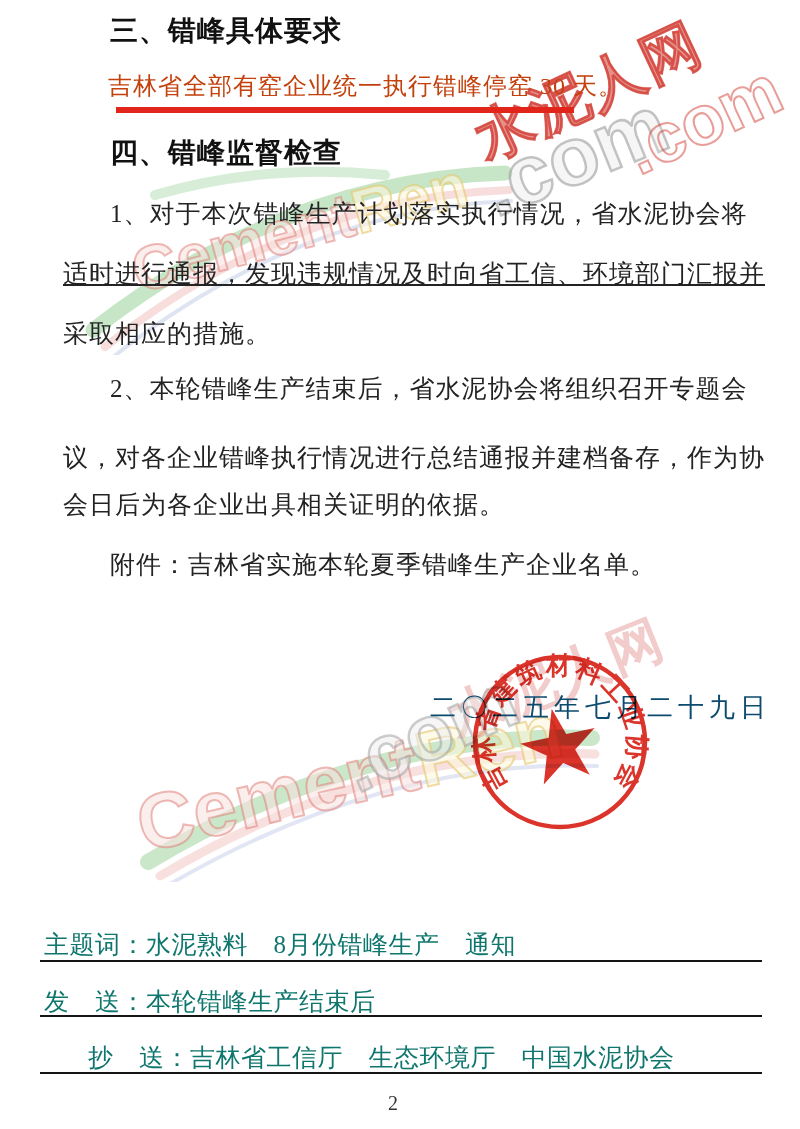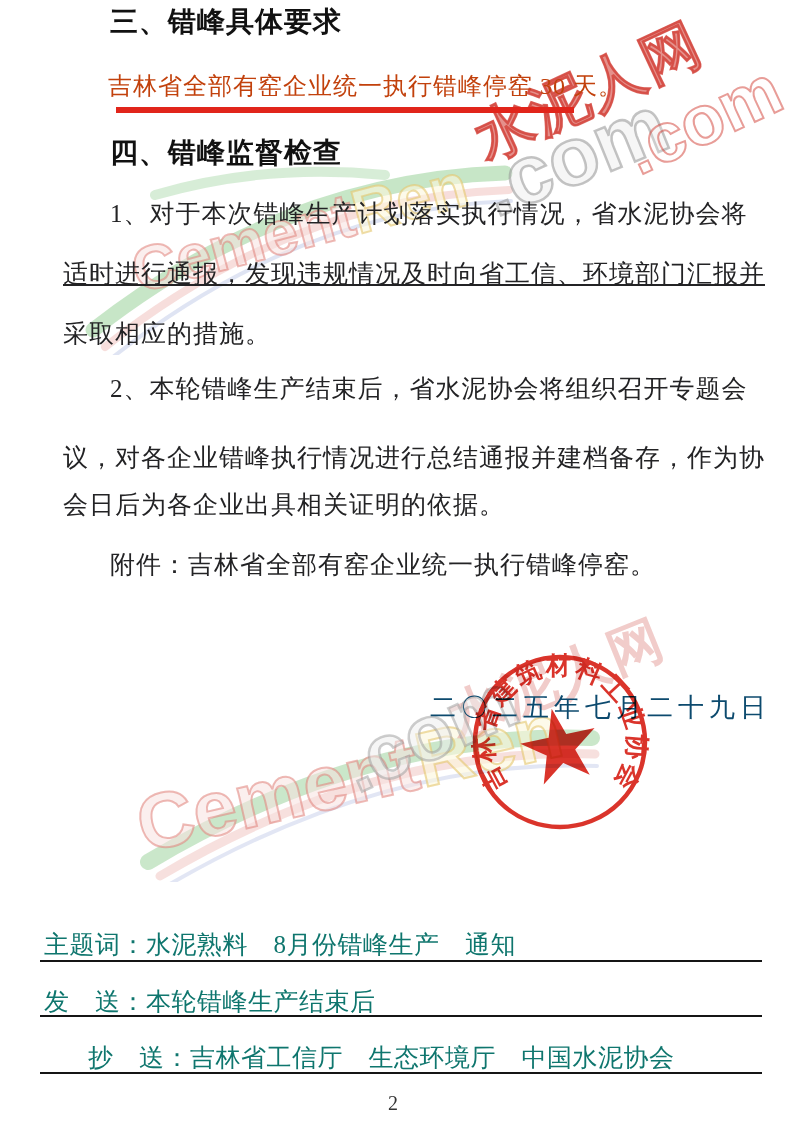--- a/index.html
+++ b/index.html
@@ -60,36 +60,36 @@
 
 <div class="abs wm wm-cn wm-cn-top">水泥人网</div>
 <div class="abs wm wm-com wm-com-gray-top">.com</div>
 <div class="abs wm wm-com wm-com-red-top">.com</div>
 
 <div class="abs wm wm-latin wm-latin-bottom"><span class="pre">Cement</span><span class="suf">Ren</span></div>
 
 <div class="abs wm wm-cn wm-cn-bottom">水泥人网</div>
 <div class="abs wm wm-com wm-com-gray-bottom">.com</div>
 
-<div class="abs content heading" style="left:110px;top:3px;">三、错峰具体要求</div>
+<div class="abs content heading" style="left:110px;top:12px;">三、错峰具体要求</div>
 
 <div class="abs content req-line" style="left:108px;top:70px;">吉林省全部有窑企业统一执行错峰停窑 30 天。</div>
 <div class="red-underline"></div>
 
 <div class="abs content heading" style="left:110px;top:134px;">四、错峰监督检查</div>
 
 <div class="abs content body-line" style="left:110px;top:197px;">1、对于本次错峰生产计划落实执行情况，省水泥协会将</div>
 <div class="abs content body-line" style="left:63px;top:257px;text-decoration:underline;">适时进行通报，发现违规情况及时向省工信、环境部门汇报并</div>
 <div class="abs content body-line" style="left:63px;top:317px;">采取相应的措施。</div>
 
 <div class="abs content body-line" style="left:110px;top:372px;">2、本轮错峰生产结束后，省水泥协会将组织召开专题会</div>
 <div class="abs content body-line" style="left:63px;top:441px;">议，对各企业错峰执行情况进行总结通报并建档备存，作为协</div>
 <div class="abs content body-line" style="left:63px;top:488px;text-align:center;">会日后为各企业出具相关证明的依据。</div>
 
-<div class="abs content body-line" style="left:110px;top:548px;">附件：吉林省全部有窑企业统一执行错峰停窑。</div>
+<div class="abs content body-line" style="left:110px;top:548px;">附件：吉林省实施本轮夏季错峰生产企业名单。</div>
 
 <div class="abs content date-line" style="left:430px;top:690px;">二〇二五年七月二十九日</div>
 
 <svg class="stamp" width="184" height="184" viewBox="0 0 184 184">
   <circle cx="92" cy="92" r="85" fill="none" stroke="#d8241a" stroke-width="4.5"></circle>
   <defs>
     <path id="ringPath" d="M43.9,140.1 A68,68 0 1 1 140.1,140.1" fill="none"></path>
   </defs>
   <text font-size="25" font-weight="bold" fill="#d8241a" letter-spacing="3" font-family="Liberation Serif, DejaVu Serif, serif">
     <textPath href="#ringPath" startOffset="50%" text-anchor="middle">吉林省建筑材料工业协会</textPath>

